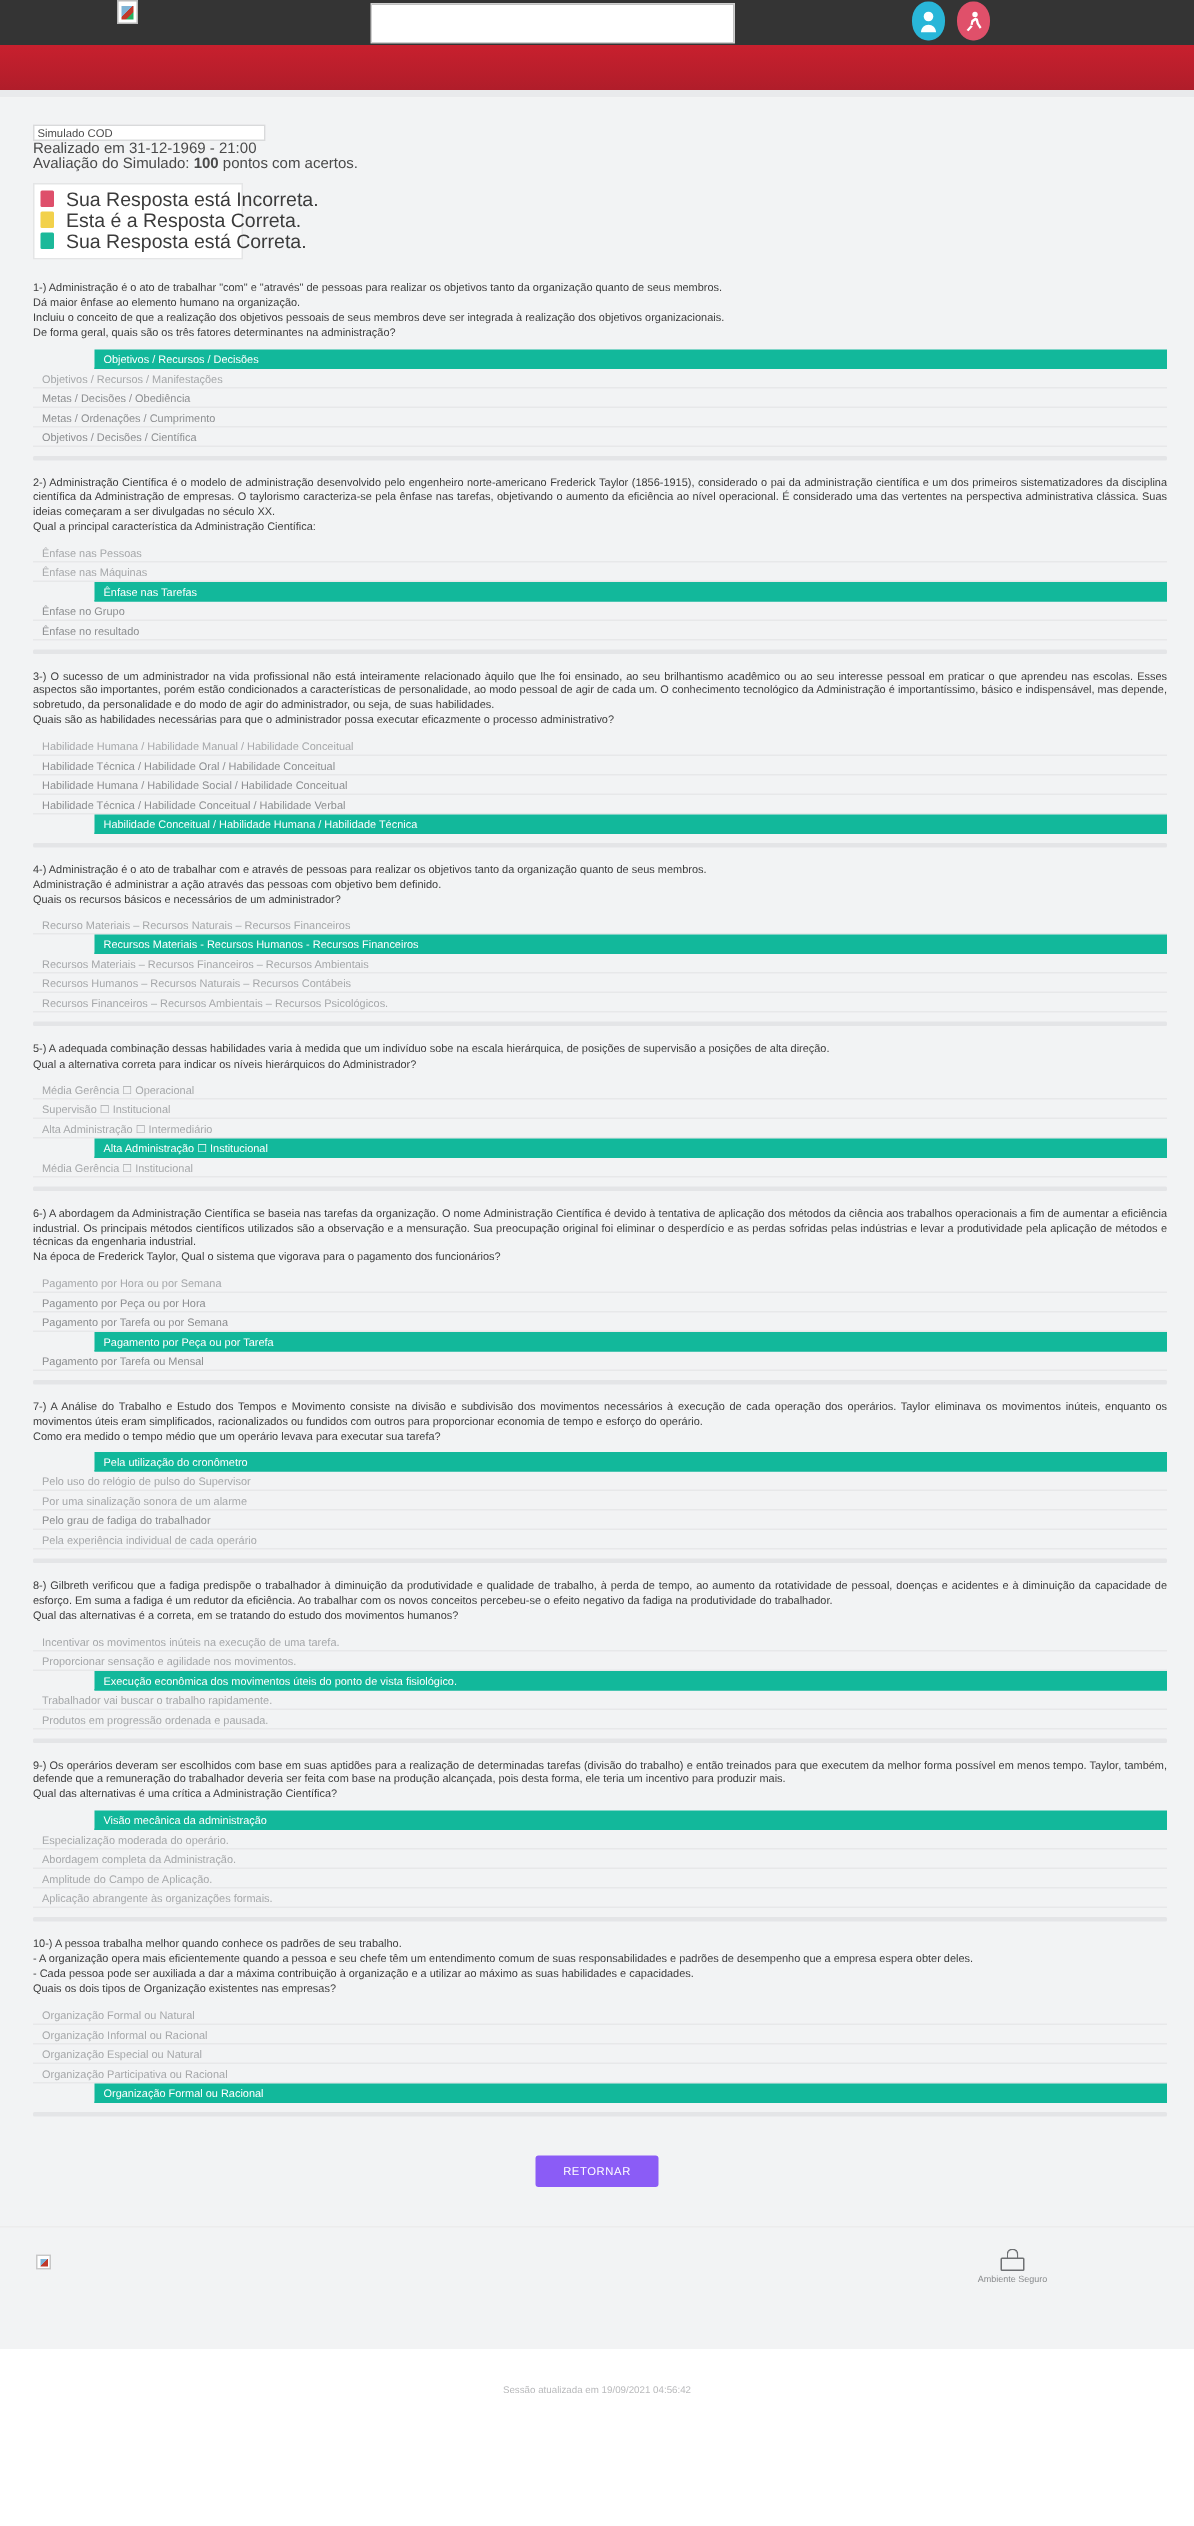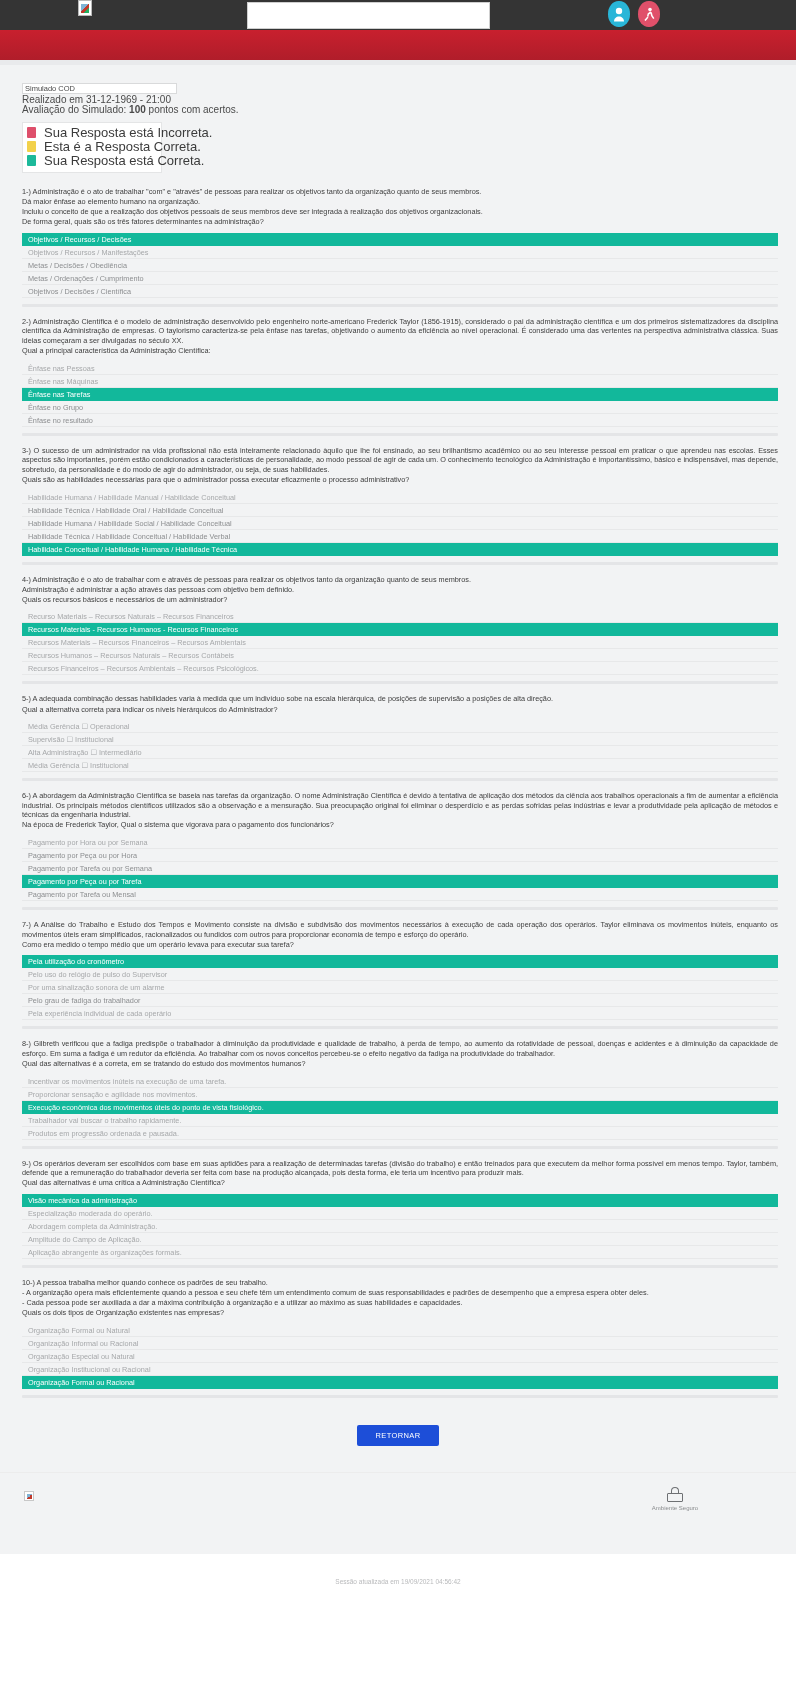--- a/index.html
+++ b/index.html
@@ -164,36 +164,37 @@
     color: #a6a8aa;
     border-bottom: 1px solid #e7e8e9;
     white-space: nowrap;
     overflow: hidden;
   }
   .option.neutral-dark { color: #8c8e90; }
   .option.selected-correct {
     background: #12b89b;
     color: #ffffff;
     border-bottom: 1px solid #12b89b;
+    margin-left: 41px;
   }
   .q-divider {
     height: 3px;
     background: #e4e5e7;
     margin-top: 6px;
     border-radius: 1px;
   }
 
   
   .return-wrap {
     text-align: center;
     padding: 16px 0 26px 0;
   }
   .return-btn {
     display: inline-block;
-    background: #1d4ed8;
+    background: #8b5cf6;
     color: #ffffff;
     font-size: 7.5px;
     letter-spacing: 0.4px;
     padding: 6px 18px;
     border: 0;
     border-radius: 2px;
     cursor: pointer;
     font-family: "Liberation Sans", sans-serif;
   }
 
@@ -385,20 +386,21 @@
       </div>
       <div class="question-block">
         <div class="question-text">
           <p class="q-prompt">5-) A adequada combinação dessas habilidades varia à medida que um indivíduo sobe na escala hierárquica, de posições de supervisão a posições de alta direção.</p>
           <p class="q-prompt">Qual a alternativa correta para indicar os níveis hierárquicos do Administrador?</p>
         </div>
         <div class="options">
           <div class="option ">Média Gerência ☐ Operacional</div>
           <div class="option ">Supervisão ☐ Institucional</div>
           <div class="option ">Alta Administração ☐ Intermediário</div>
+          <div class="option selected-correct">Alta Administração ☐ Institucional</div>
           <div class="option ">Média Gerência ☐ Institucional</div>
         </div>
         <div class="q-divider"></div>
       </div>
       <div class="question-block">
         <div class="question-text">
           <p class="q-prompt">6-) A abordagem da Administração Científica se baseia nas tarefas da organização. O nome Administração Científica é devido à tentativa de aplicação dos métodos da ciência aos trabalhos operacionais a fim de aumentar a eficiência industrial. Os principais métodos científicos utilizados são a observação e a mensuração. Sua preocupação original foi eliminar o desperdício e as perdas sofridas pelas indústrias e levar a produtividade pela aplicação de métodos e técnicas da engenharia industrial.</p>
           <p class="q-prompt">Na época de Frederick Taylor, Qual o sistema que vigorava para o pagamento dos funcionários?</p>
         </div>
         <div class="options">
@@ -456,21 +458,21 @@
         <div class="question-text">
           <p class="q-prompt">10-) A pessoa trabalha melhor quando conhece os padrões de seu trabalho.</p>
           <p class="q-prompt">- A organização opera mais eficientemente quando a pessoa e seu chefe têm um entendimento comum de suas responsabilidades e padrões de desempenho que a empresa espera obter deles.</p>
           <p class="q-prompt">- Cada pessoa pode ser auxiliada a dar a máxima contribuição à organização e a utilizar ao máximo as suas habilidades e capacidades.</p>
           <p class="q-prompt">Quais os dois tipos de Organização existentes nas empresas?</p>
         </div>
         <div class="options">
           <div class="option ">Organização Formal ou Natural</div>
           <div class="option ">Organização Informal ou Racional</div>
           <div class="option ">Organização Especial ou Natural</div>
-          <div class="option ">Organização Institucional ou Racional</div>
+          <div class="option ">Organização Participativa ou Racional</div>
           <div class="option selected-correct">Organização Formal ou Racional</div>
         </div>
         <div class="q-divider"></div>
       </div>
     </div>
 
   <div class="return-wrap">
     <button class="return-btn">RETORNAR</button>
   </div>
 </div>

